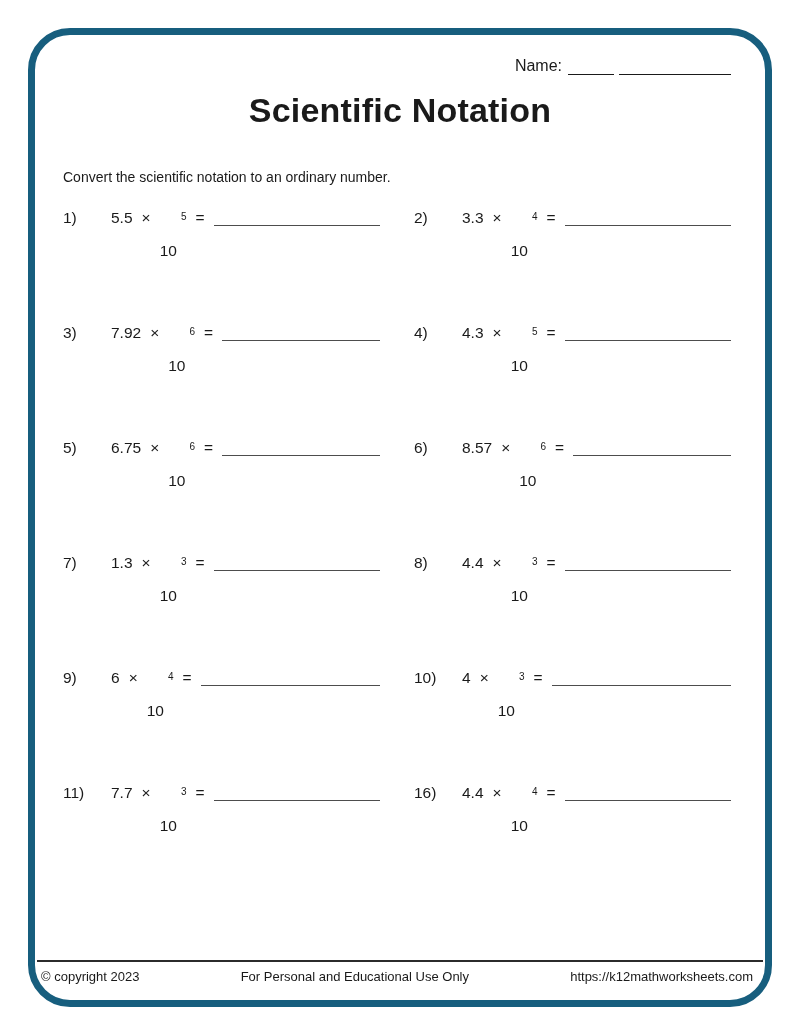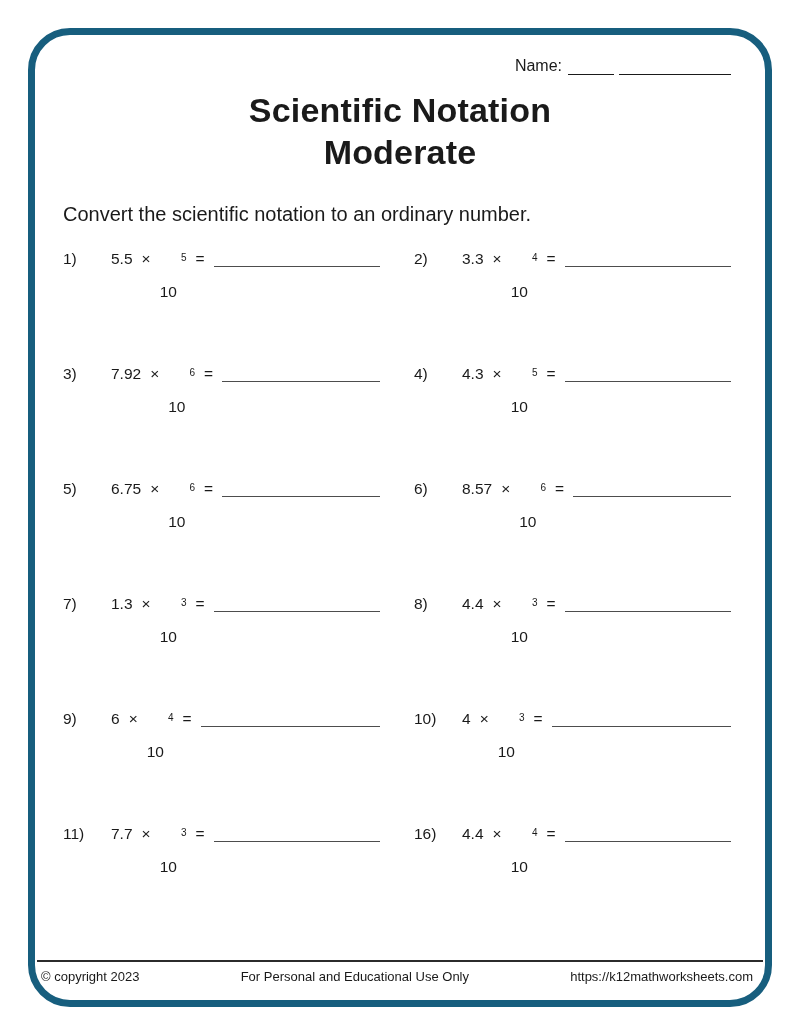--- a/index.html
+++ b/index.html
@@ -44,22 +44,22 @@
   .name-line-seg.long  { width: 112px; margin-right: 6px; }
   .title-block {
     margin-top: 14px;
     text-align: center;
     font-weight: bold;
     font-size: 34px;
     line-height: 42px;
     letter-spacing: 0.2px;
   }
   .instructions {
-    margin-top: 30px;
-    font-size: 20px;
+    margin-top: 38px;
+    font-size: 14px;
   }
   .problems-grid {
     margin-top: 22px;
     display: grid;
     grid-template-columns: 1fr 1fr;
     column-gap: 28px;
     grid-auto-rows: 115px;
   }
   .problem {
     display: flex;
@@ -107,21 +107,20 @@
   <div class="sheet" style="border-color: rgb(23, 94, 126);">
 
     <div class="name-row">
       <span class="name-label">Name:</span>
       <span class="name-line-seg short"></span>
       <span class="name-line-seg long"></span>
     </div>
 
     <div class="title-block">
       <div>Scientific Notation</div>
-      <div>Moderate</div>
     </div>
 
     <div class="instructions">Convert the scientific notation to an ordinary number.</div>
 
     <div class="problems-grid" id="problems">
         <div class="problem">
         <span class="pnum">1)</span>
         <span class="coef">5.5</span>
         <span class="times">×</span>
         <span class="base">10</span>

